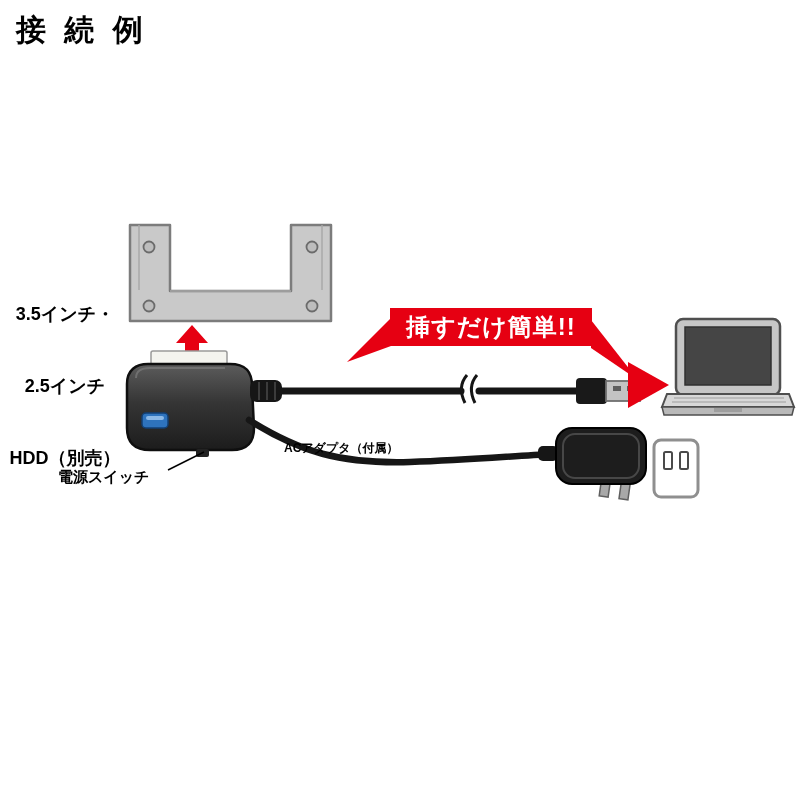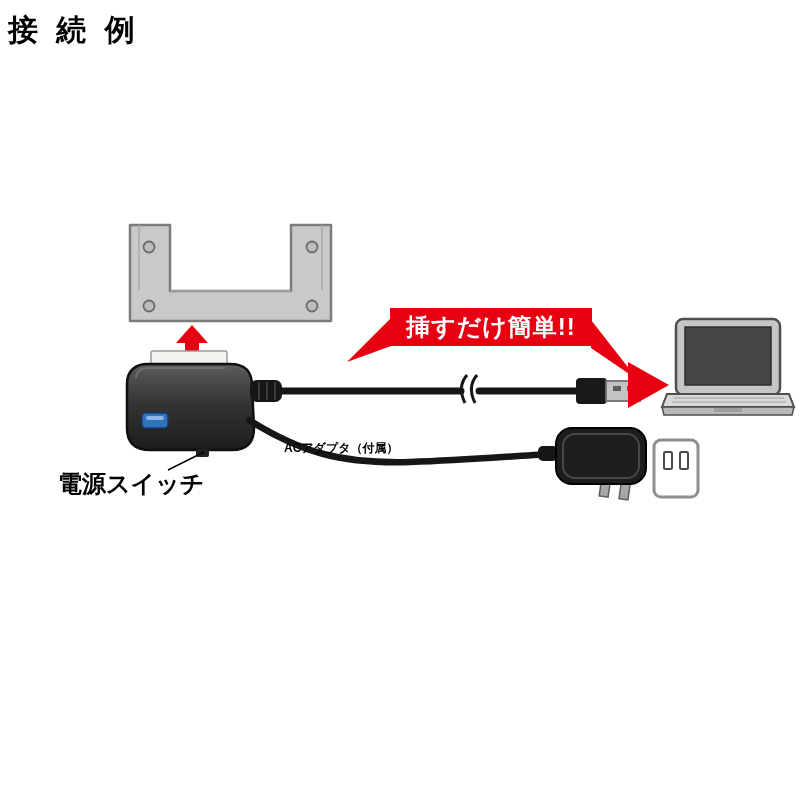--- a/index.html
+++ b/index.html
@@ -13,36 +13,36 @@
     width:800px;height:800px;position:relative;overflow:hidden;
     background:var(--background);
     font-family:"Liberation Sans","DejaVu Sans",sans-serif;
     color:var(--text);
   }
   .stage{position:absolute;left:0;top:0;width:800px;height:800px;}
   svg.diagram{position:absolute;left:0;top:0;width:800px;height:800px;}
   .fill-red{fill:var(--accent-red);}
   .txt{position:absolute;white-space:pre;}
   .page-title{
-    left:8px;top:10px;font-size:30px;font-weight:bold;letter-spacing:5px;
+    left:16px;top:10px;font-size:30px;font-weight:bold;letter-spacing:5px;
   }
   .hdd-label{
     left:4px;top:254px;width:122px;text-align:center;
     font-size:18px;line-height:24px;font-weight:600;
   }
   .callout{
     left:390px;top:308px;width:202px;height:38px;
     display:flex;align-items:center;justify-content:center;
     color:#ffffff;font-size:24px;font-weight:bold;letter-spacing:1px;
   }
   .ac-label{
     left:284px;top:440px;font-size:12px;font-weight:600;
   }
   .power-label{
-    left:58px;top:468px;font-size:24px;font-weight:600;
+    left:58px;top:468px;font-size:15px;font-weight:600;
   }
 </style>
 </head>
 <body>
 
 <div class="stage">
 
   <svg class="diagram" viewBox="0 0 800 800" aria-hidden="true">
     <defs>
       <linearGradient id="gAdapter" x1="0" y1="0" x2="0" y2="1">
@@ -132,20 +132,25 @@
 
     <g>
       <rect x="654" y="440" width="44" height="57" rx="7" fill="#ffffff" stroke="#8f8f8f" stroke-width="3"></rect>
       <rect x="664" y="452" width="8" height="17" rx="1.5" fill="#ffffff" stroke="#4a4a4a" stroke-width="2"></rect>
       <rect x="680" y="452" width="8" height="17" rx="1.5" fill="#ffffff" stroke="#4a4a4a" stroke-width="2"></rect>
     </g>
   </svg>
 
   <div class="txt page-title">接 続 例</div>
 
+  <div class="txt hdd-label">
+    <div>3.5インチ・</div>
+    <div>2.5インチ</div>
+    <div>HDD（別売）</div>
+  </div>
 
   <div class="txt callout">
     <span>挿すだけ簡単!!</span>
   </div>
 
   <div class="txt ac-label">ACアダプタ（付属）</div>
 
   <div class="txt power-label">電源スイッチ</div>
 
 </div>

